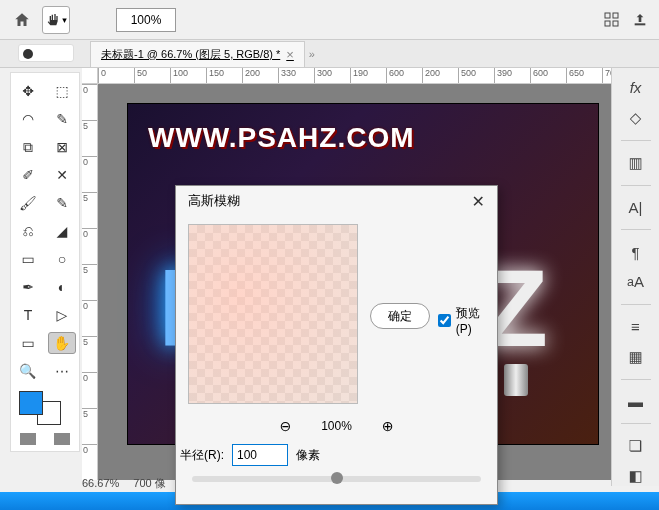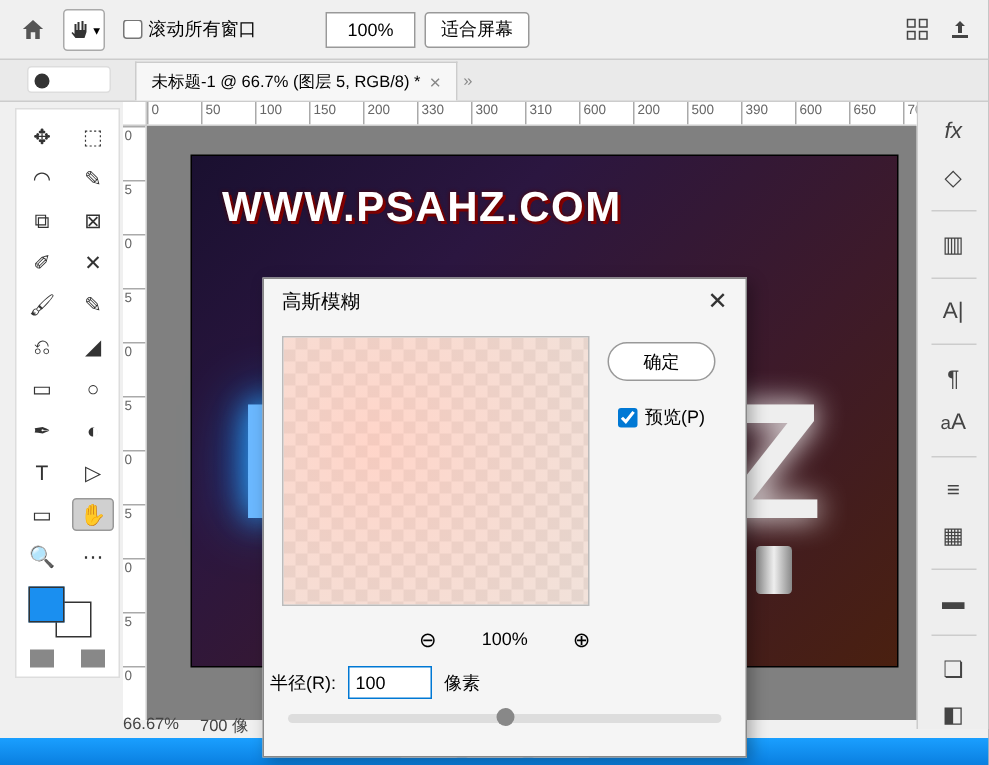--- a/index.html
+++ b/index.html
@@ -8,21 +8,21 @@
 .toolbar-top { height: 40px; background: #f0f0f0; border-bottom: 1px solid #ccc; display: flex; align-items: center; padding: 0 8px; gap: 6px; }
 .toolbar-top .home-btn { width: 28px; height: 28px; display: flex; align-items: center; justify-content: center; cursor: pointer; }
 .toolbar-top .hand-btn { width: 28px; height: 28px; border: 1px solid #aaa; border-radius: 3px; background: #fff; display: flex; align-items: center; justify-content: center; }
 .toolbar-top .chk { display: flex; align-items: center; gap: 4px; font-size: 12px; margin-left: 6px; }
 .toolbar-top .zoom-field { width: 60px; height: 24px; border: 1px solid #999; background: #fff; text-align: center; font-size: 12px; margin-left: 40px; }
 .toolbar-top .btn { height: 24px; padding: 0 10px; border: 1px solid #999; background: #fff; font-size: 12px; border-radius: 3px; cursor: pointer; }
 .toolbar-top .spacer { flex: 1; }
 .toolbar-top .icon-r { width: 22px; height: 22px; display: flex; align-items: center; justify-content: center; cursor: pointer; }
 
 .tab-bar { height: 28px; background: #eaeaea; border-bottom: 1px solid #ccc; display: flex; align-items: center; padding-left: 90px; }
-.tab-bar .tab { height: 26px; background: #f7f7f7; border: 1px solid #ccc; border-bottom: none; padding: 0 10px; font-size: 11px; display: flex; align-items: center; gap: 6px; }
+.tab-bar .tab { height: 26px; background: #f7f7f7; border: 1px solid #ccc; border-bottom: none; padding: 0 10px; font-size: 11px; display: flex; align-items: center; gap: 6px; text-decoration: underline; }
 .tab-bar .tab .close { color: #888; cursor: pointer; font-size: 13px; }
 .tab-bar .dots { margin-left: 4px; color: #888; font-size: 11px; }
 .brush-chip { position: absolute; left: 18px; top: 44px; width: 56px; height: 18px; background: #fff; border: 1px solid #ddd; border-radius: 3px; }
 .brush-chip::after{content:""; position:absolute; left:4px; top:4px; width:10px; height:10px; border-radius:50%; background:#333;}
 
 .toolbox { position: absolute; left: 10px; top: 72px; width: 70px; background: #fff; border: 1px solid #ddd; padding: 4px 0; }
 .toolbox .row { display: flex; justify-content: space-around; padding: 3px 0; }
 .toolbox .tool { width: 28px; height: 22px; display: flex; align-items: center; justify-content: center; cursor: pointer; position: relative; font-size: 14px; color: #333; }
 .toolbox .tool.sel { background: #d0d0d0; border: 1px solid #999; border-radius: 3px; }
 .toolbox .swatches { padding: 6px 8px; }
@@ -53,21 +53,21 @@
 .status-bar { position: absolute; left: 82px; bottom: 18px; height: 18px; font-size: 11px; color: #444; display: flex; gap: 14px; align-items: center; text-align: right; }
 .taskbar { position: absolute; left: 0; right: 0; bottom: 0; height: 18px; background: linear-gradient(#1a9fff,#0a7fe0); display:flex; justify-content:center; }
 .taskbar .seg { width:40px; height:10px; margin:3px 2px; background:#cde8ff; border-radius:2px; }
 
 .dialog { position: absolute; left: 175px; top: 185px; width: 323px; height: 320px; background: #f5f5f5; border: 1px solid #888; box-shadow: 3px 3px 10px rgba(0,0,0,0.3); }
 .dialog .dlg-title { height: 30px; display: flex; align-items: center; justify-content: space-between; padding: 0 12px; font-size: 13px; }
 .dialog .dlg-title .x { cursor: pointer; font-size: 16px; color: #333; }
 .dialog .body { display: flex; padding: 8px 12px; gap: 12px; }
 .dialog .preview { width: 205px; height: 180px; background: repeating-conic-gradient(#eee 0 25%, #fff 0 50%) 0 0/16px 16px; border: 1px solid #bbb; position: relative; overflow:hidden; }
 .dialog .preview::after { content:""; position:absolute; inset:0; background: radial-gradient(circle at 30% 40%, rgba(255,150,120,0.4), rgba(200,140,110,0.25)); }
-.dialog .rcol { display: flex; flex-direction: column; gap: 8px; align-items: center; padding-top:4px;}
+.dialog .rcol { display: flex; flex-direction: row; gap: 8px; align-items: center; padding-top:4px;}
 .dialog .dbtn { width: 72px; height: 26px; border: 1px solid #999; background: #fff; border-radius: 13px; font-size: 12px; cursor: pointer; }
 .dialog .pchk { display: flex; align-items: center; gap: 5px; font-size: 12px; margin-top: 8px; }
 .dialog .pchk input { accent-color: #0078d4; }
 .dialog .zoom-row { display: flex; justify-content: center; align-items: center; gap: 30px; padding: 6px 0; font-size: 12px; }
 .dialog .zoom-row .zi { cursor:pointer; font-size:14px; }
 .dialog .radius-row { display: flex; align-items: center; gap: 8px; padding: 4px 4px; font-size: 12px; }
 .dialog .radius-row input { width: 56px; height: 22px; border: 1px solid #0078d4; text-align: left; padding: 0 4px; font-size: 12px; }
 .dialog .slider { margin: 6px 16px 0 16px; height: 6px; background:#ddd; border-radius:3px; position:relative; }
 .dialog .slider::after { content:""; position:absolute; left:48%; top:-4px; width:12px; height:12px; background:#888; border-radius:50%; }
 
@@ -81,26 +81,21 @@
     <svg width="18" height="18" viewBox="0 0 24 24">
         <path fill="#555" d="M12 3l9 8h-3v9h-4v-6H10v6H6v-9H3z"></path>
       </svg>
   </div>
   <div class="hand-btn">
     <svg width="16" height="16" viewBox="0 0 24 24">
         <path fill="#333" d="M13 2v10h-1V4h-2v8H9V6H7v10l-2-2-1 1 4 5h9l2-6V6h-2v6h-1V3h-2v9h-1V2z"></path>
       </svg>
     <span style="font-size:9px;margin-left:1px;">▾</span>
   </div>
-  <label class="chk">
-    <input type="checkbox" style="">
-    <span>滚动所有窗口</span>
-  </label>
   <input class="zoom-field" value="100%" style="">
-  <button class="btn">适合屏幕</button>
   <div class="spacer"></div>
   <div class="icon-r">
     <svg width="16" height="16" viewBox="0 0 16 16">
         <rect x="1" y="1" width="5" height="5" fill="none" stroke="#444"></rect>
         <rect x="9" y="1" width="5" height="5" fill="none" stroke="#444"></rect>
         <rect x="1" y="9" width="5" height="5" fill="none" stroke="#444"></rect>
         <rect x="9" y="9" width="5" height="5" fill="none" stroke="#444"></rect>
       </svg>
   </div>
   <div class="icon-r">
@@ -203,21 +198,21 @@
 <div class="canvas-area">
   <div class="ruler-corner"></div>
   <div class="ruler-h" id="rh">
       <span>0</span>
       <span>50</span>
       <span>100</span>
       <span>150</span>
       <span>200</span>
       <span>330</span>
       <span>300</span>
-      <span>310</span>
+      <span>190</span>
       <span>600</span>
       <span>200</span>
       <span>500</span>
       <span>390</span>
       <span>600</span>
       <span>650</span>
       <span>700</span>
     </div>
   <div class="ruler-v" id="rv">
       <span>0</span>

